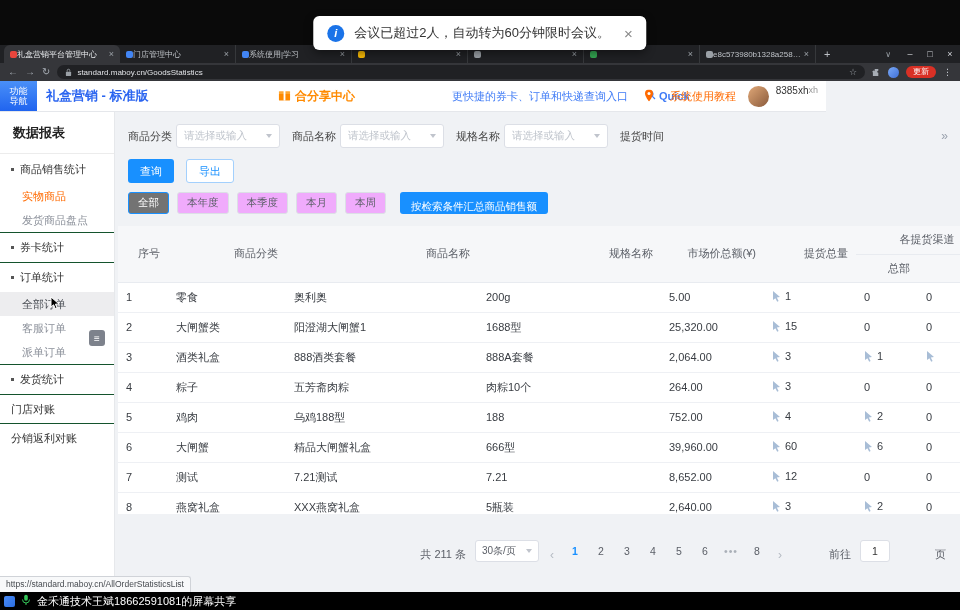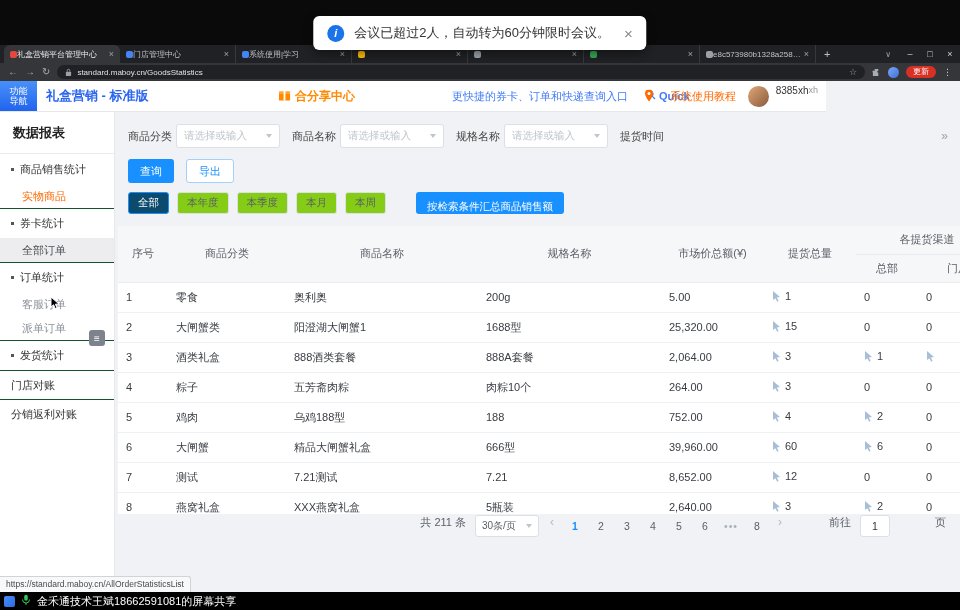--- a/index.html
+++ b/index.html
@@ -102,38 +102,38 @@
 
   .btn-row { display:flex; gap:12px; padding:11px 0 0 13px; }
   .btn { height:24px; border-radius:3px; font-size:11px; padding:0 12px; border:none;
          display:inline-flex; align-items:center; font-family:inherit; cursor:pointer; }
   .btn-primary { background:#1890ff; color:#fff; }
   .btn-outline { background:#fff; color:#1890ff; border:1px solid #a3d0fd; }
 
   .quick-row { display:flex; gap:8px; padding:9px 0 0 13px; align-items:center; }
   .chips { display:contents; }
   .chip { height:22px; padding:0 9px; font-size:10.5px; border-radius:3px; border:1px solid #dcdfe6;
-          background:#84cc16; color:#5a5e66; display:inline-flex; align-items:center; font-family:inherit; cursor:pointer; }
-  .chip.active { background:#0c4a6e; border-color:#1890ff; color:#fff;font-family:Liberation Serif, serif; }
-  .summary-btn { height:22px; margin-left:22px; padding:8px 11px; font-size:10.5px; border:none; border-radius:3px;
+          background:#f0abfc; color:#5a5e66; display:inline-flex; align-items:center; font-family:inherit; cursor:pointer; }
+  .chip.active { background:#737373; border-color:#1890ff; color:#fff;font-family:Liberation Serif, serif; }
+  .summary-btn { height:22px; margin-left:6px; padding:8px 11px; font-size:10.5px; border:none; border-radius:3px;
                  background:#1890ff; color:#fff; font-family:inherit; cursor:pointer; }
 
   .table-card { margin:12px 0 0 3px; background:#fff; height:288px; overflow:hidden; }
   table { border-collapse:collapse; table-layout:fixed; width:880px; }
-  thead th { background:#f6f7f9; color:#5a5e66; font-size:11px; font-weight:400; text-align:center;
+  thead th { background:#f6f7f9; color:#5a5e66; font-size:11px; font-weight:400; text-align:right;
              padding:0 8px; height:28px; white-space:nowrap; }
   thead tr:last-child th, thead th[rowspan] { border-bottom:1px solid #e8ebf0; }
   th.gh { border-bottom:1px solid #e8ebf0; text-align:center; }
   tbody td { font-size:11px; color:#383c42; padding:0 8px; height:30px; border-bottom:1px solid #eef0f4;
              white-space:nowrap; overflow:hidden; }
   tbody tr { cursor:pointer; }
   .cellwrap { display:inline-flex; align-items:center; gap:4px; }
   .pick-ic { display:inline-flex; }
 
-  .pagi { display:flex; align-items:flex-start; justify-content:flex-end; gap:9px; padding:1px 14px 0 0;
+  .pagi { display:flex; align-items:flex-end; justify-content:flex-end; gap:9px; padding:26px 14px 0 0;
           font-size:11px; color:#5a5e66; }
   .pg-size { width:64px; height:22px; background:#fff; border:1px solid #dcdfe6; border-radius:3px;
              display:flex; align-items:center; justify-content:space-between; padding:0 6px;
              font-size:10px; color:#5a5e66; cursor:pointer; }
   .pg-arrow { color:#b4bac2; font-size:12px; padding:0 2px; cursor:pointer; }
   .pg-pages { display:flex; gap:6px; }
   .pg-num { min-width:20px; height:22px; background:transparent; border:none; font-size:10.5px;
             color:#5a5e66; display:inline-flex; align-items:center; justify-content:center;
             font-family:inherit; cursor:pointer; }
   .pg-num.active { color:#1890ff; font-weight:700; }
@@ -282,34 +282,38 @@
         <div class="menu-item group">
           <span class="bullet"></span>
           <span class="menu-label">商品销售统计</span>
         </div>
 
         <div class="menu-item sub active">
 
           <span class="menu-label">实物商品</span>
         </div>
 
+        <div class="menu-item sub">
+
+          <span class="menu-label">发货商品盘点</span>
+        </div>
 
         <div class="menu-item group sep">
           <span class="bullet"></span>
           <span class="menu-label">券卡统计</span>
         </div>
 
-        <div class="menu-item sub hover">
-
-          <span class="menu-label">全部订单</span>
-        </div>
-
         <div class="menu-item group sep">
           <span class="bullet"></span>
           <span class="menu-label">订单统计</span>
+        </div>
+
+        <div class="menu-item sub hover">
+
+          <span class="menu-label">全部订单</span>
         </div>
 
         <div class="menu-item sub">
 
           <span class="menu-label">客服订单</span>
         </div>
 
         <div class="menu-item sub">
 
           <span class="menu-label">派单订单</span>

